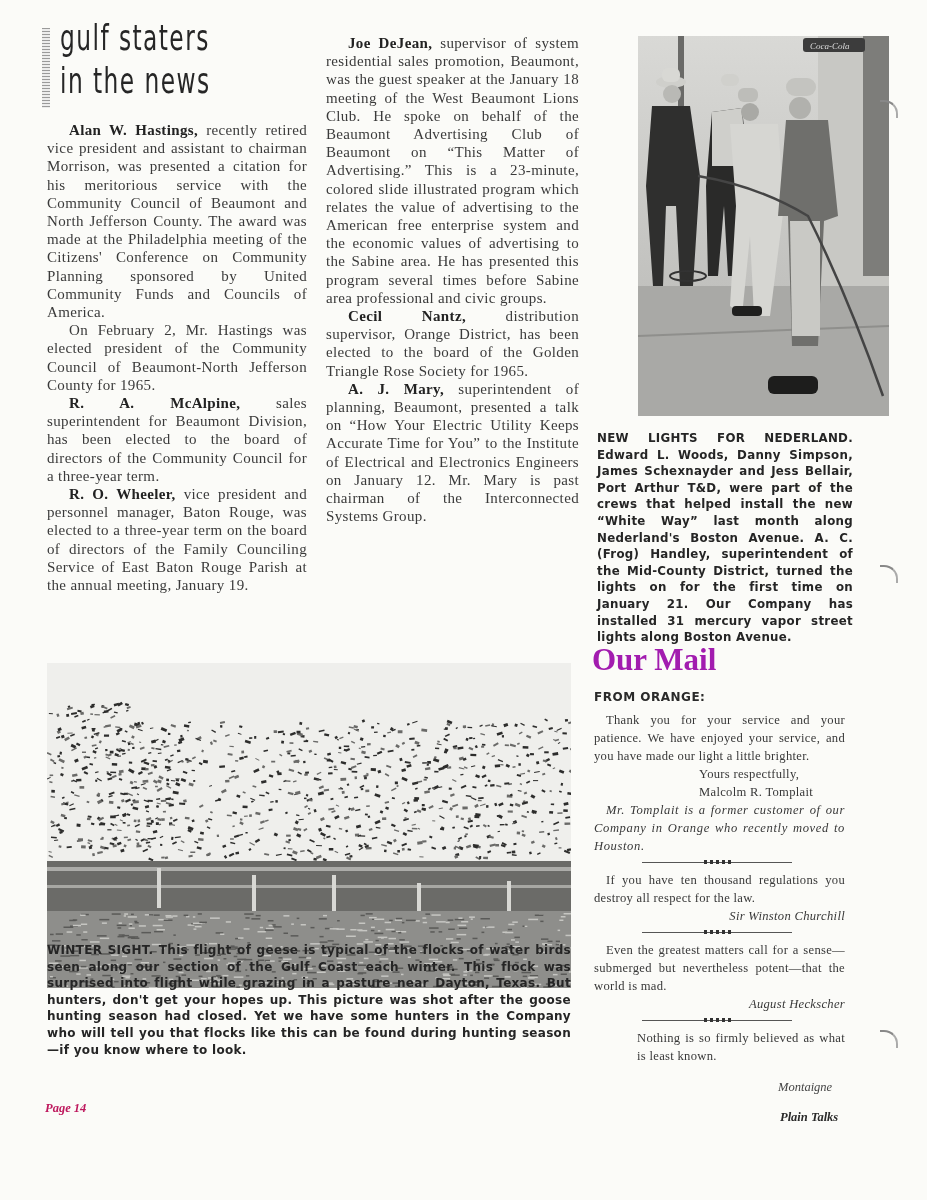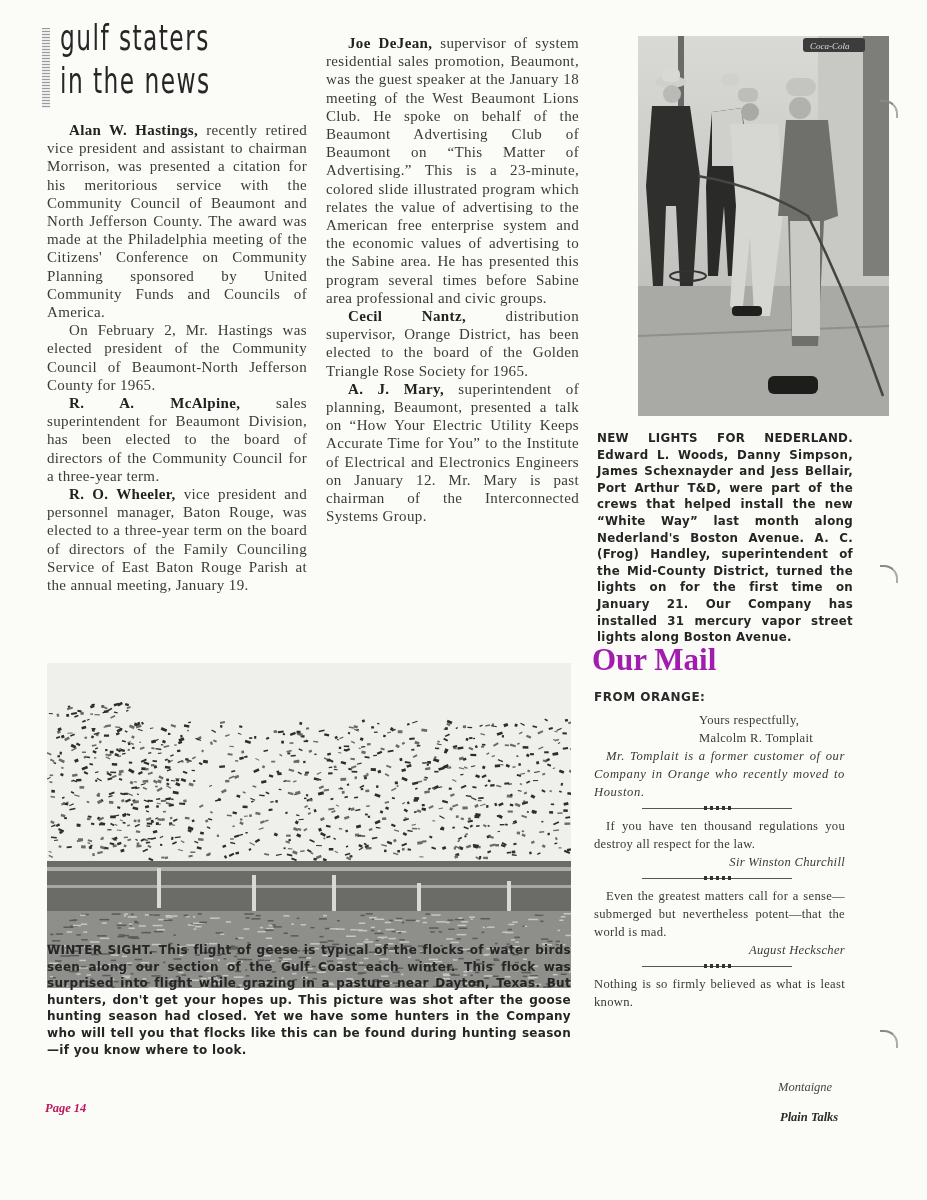--- a/index.html
+++ b/index.html
@@ -1547,37 +1547,38 @@
         <rect x="419.6" y="300.0" width="2.0" height="1.5" fill="#5a5a58"></rect>
       </g>
   </svg>
 </div>
 
 <div class="abs sans-cap cap-geese">WINTER SIGHT. This flight of geese is typical of the flocks of water birds seen along our section of the Gulf Coast each winter. This flock was surprised into flight while grazing in a pasture near Dayton, Texas. But hunters, don't get your hopes up. This picture was shot after the goose hunting season had closed. Yet we have some hunters in the Company who will tell you that flocks like this can be found during hunting season—if you know where to look.</div>
 
 <div class="abs mail-title">Our Mail</div>
 <div class="abs mail-sub">FROM ORANGE:</div>
 <div class="abs mail" style="left:594px; top:711px; width:251px;">
+  <p>Thank you for your service and your patience. We have enjoyed your service, and you have made our light a little brighter.</p>
   <p class="sig">Yours respectfully,</p>
   <p class="sig">Malcolm R. Tomplait</p>
   <p class="note">Mr. Tomplait is a former customer of our Company in Orange who recently moved to Houston.</p>
   <div class="divider">
       <span></span>
     </div>
   <p>If you have ten thousand regulations you destroy all respect for the law.</p>
   <p class="attr">Sir Winston Churchill</p>
   <div class="divider">
       <span></span>
     </div>
   <p>Even the greatest matters call for a sense—submerged but nevertheless potent—that the world is mad.</p>
   <p class="attr">August Heckscher</p>
   <div class="divider">
       <span></span>
     </div>
-  <p style="text-indent:0;">Nothing is so firmly believed as what is least known.</p>
+  <p style="text-indent:0;margin-left:43px;">Nothing is so firmly believed as what is least known.</p>
 </div>
 <div class="abs montaigne">Montaigne</div>
 
 <div class="abs footer-l">Page 14</div>
 <div class="abs footer-r">Plain Talks</div>
 
 <div class="abs edge-mark" style="top:100px;"></div>
 <div class="abs edge-mark" style="top:565px;"></div>
 <div class="abs edge-mark" style="top:1030px;"></div>
 

